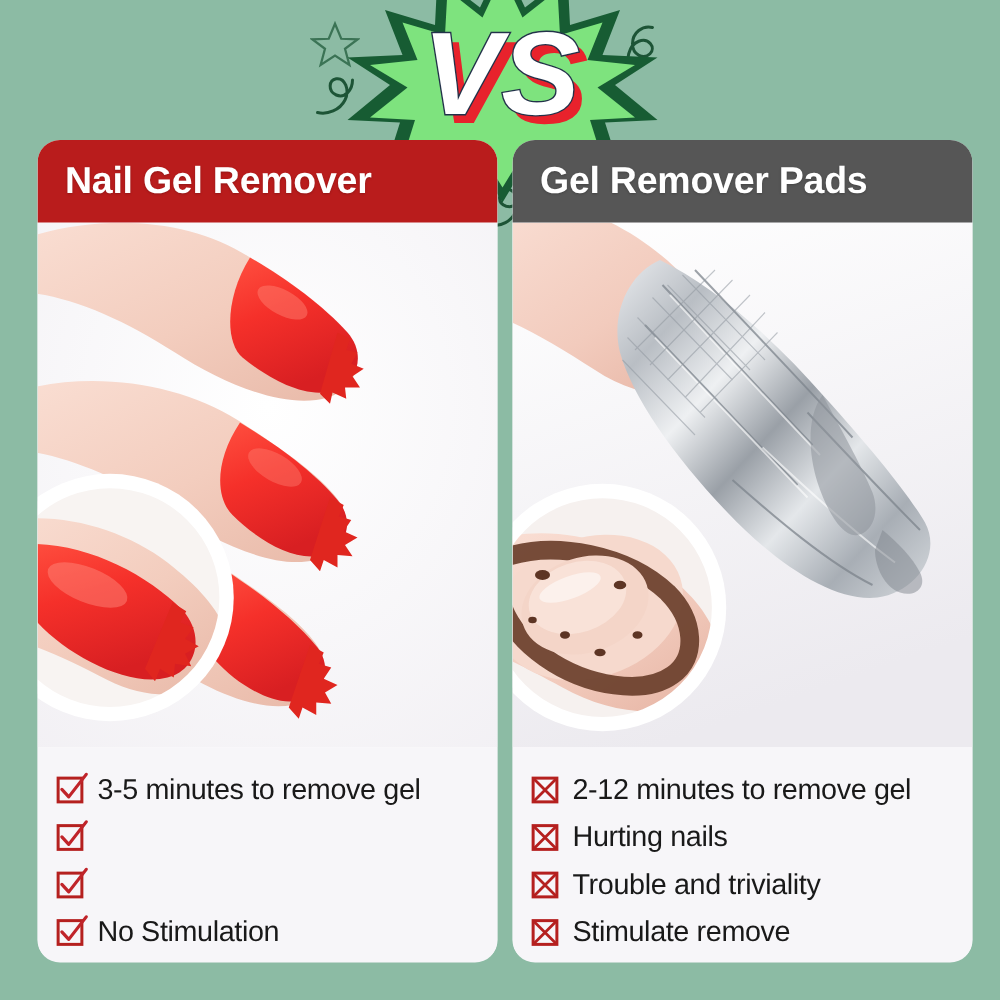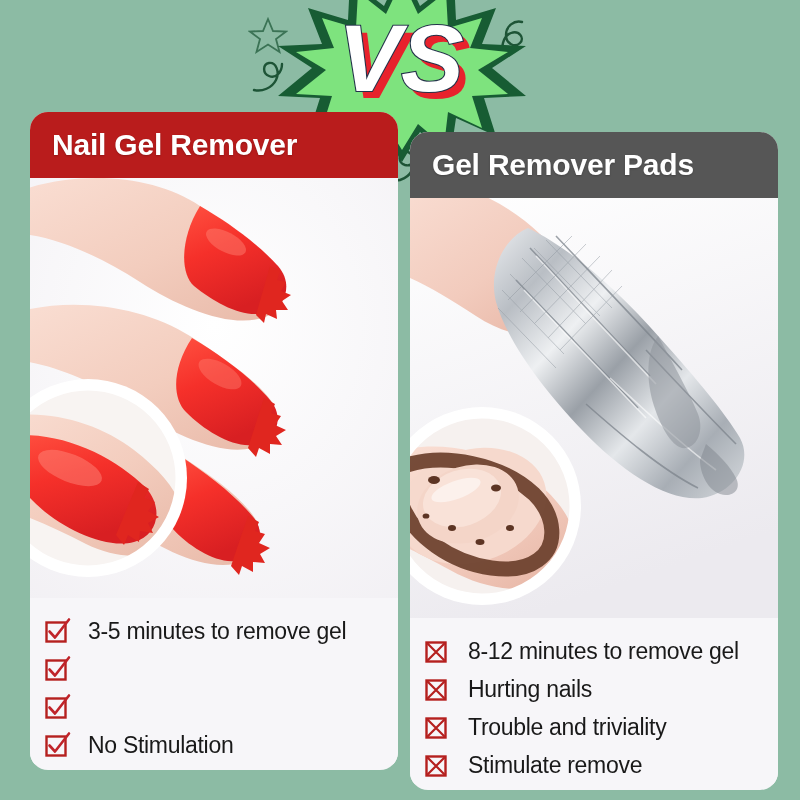--- a/index.html
+++ b/index.html
@@ -33,21 +33,21 @@
   
   .card {
     position: absolute;
     top: 112px;
     width: 368px; height: 658px;
     background: #f7f6f9;
     border-radius: 18px;
     overflow: hidden;
   }
   #card-left  { left: 30px;  }
-  #card-right { left: 410px; margin-top: 20px; }
+  #card-right { left: 410px; }
 
   .card-header {
     position: relative;
     height: 66px;
     display: flex;
     align-items: center;
     padding-left: 22px;
     z-index: 4;
   }
   #card-left  .card-header { background: #b91c1c; }
@@ -72,21 +72,21 @@
 
   
   .features {
     padding: 14px 0 0 14px;
     background: #f7f6f9;
   }
   .feature {
     display: flex;
     align-items: center;
     height: 38px;
-    gap: 18px;
+    gap: 8px;
   }
   .mark { flex: 0 0 auto; width: 26px; height: 26px; position: relative; }
   .mark svg { display: block; width: 100%; height: 100%; overflow: visible; }
   .feature-text {
     font-size: 23px;
     color: #191919;
     white-space: nowrap;
     letter-spacing: -0.3px;
   }
 </style>
@@ -343,21 +343,21 @@
     </div>
 
     <div class="features">
       <div class="feature">
         <span class="mark">
           <svg viewBox="0 0 26 26">
             <rect x="2.5" y="4.5" width="19" height="19" fill="none" stroke="#b5201f" stroke-width="2.4"></rect>
             <path d="M4 6 L20 22 M20 6 L4 22" stroke="#b5201f" stroke-width="2.2" stroke-linecap="round"></path>
           </svg>
         </span>
-        <span class="feature-text">8-12 minutes to remove gel</span>
+        <span class="feature-text">2-12 minutes to remove gel</span>
       </div>
       <div class="feature">
         <span class="mark">
           <svg viewBox="0 0 26 26">
             <rect x="2.5" y="4.5" width="19" height="19" fill="none" stroke="#b5201f" stroke-width="2.4"></rect>
             <path d="M4 6 L20 22 M20 6 L4 22" stroke="#b5201f" stroke-width="2.2" stroke-linecap="round"></path>
           </svg>
         </span>
         <span class="feature-text">Hurting nails</span>
       </div>

